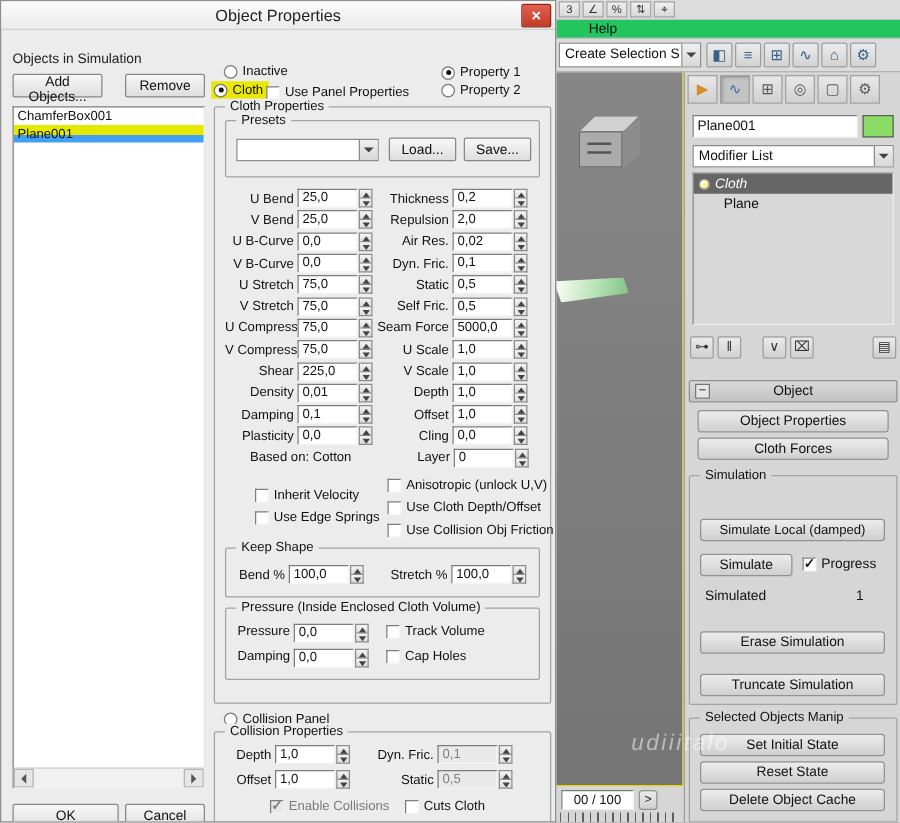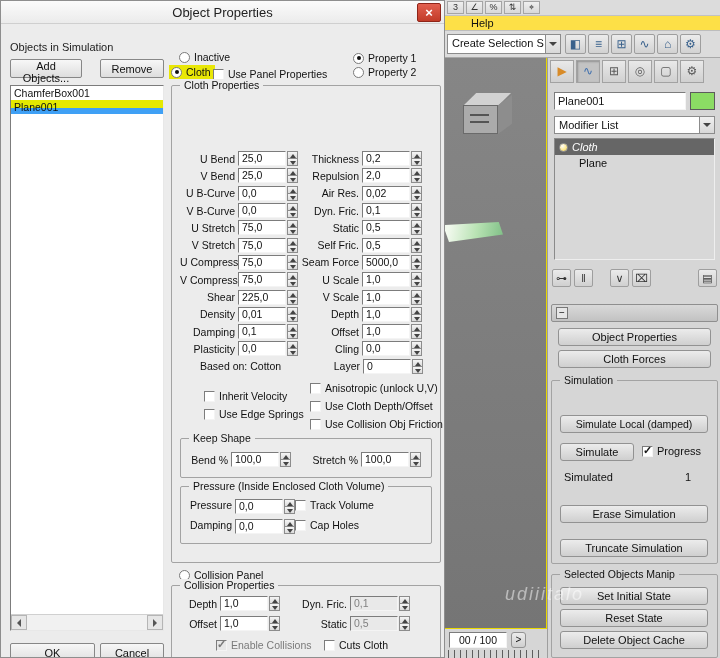--- a/index.html
+++ b/index.html
@@ -38,21 +38,21 @@
 .combo-text{position:absolute;left:4px;top:0;right:16px;line-height:16px;font-size:11px;white-space:nowrap;overflow:hidden}
 .combo-btn{position:absolute;right:0;top:0;bottom:0;width:15px;background:linear-gradient(#f0f0f0,#d8d8d8);border-left:1px solid #8c8c8c;display:flex;align-items:center;justify-content:center}
 .tri-dn{border:4px solid transparent;border-top-color:#444;margin-top:4px}
 .tri-l{border:4px solid transparent;border-right-color:#555;margin-left:-4px}
 .tri-r{border:4px solid transparent;border-left-color:#555;margin-right:-4px}
 
 
 #maxpane{position:absolute;left:445px;top:0;width:275px;height:658px;background:#d6d6d6;overflow:hidden}
 .s1{position:absolute;left:0;top:0;width:275px;height:16px;background:#dcdcdc;border-bottom:1px solid #c2c2c2}
 .ticon{position:absolute;top:1px;width:17px;height:13px;background:linear-gradient(#efefef,#d8d8d8);border:1px solid #a5a5a5;font-size:9px;line-height:11px;text-align:center;color:#333}
-.s2{position:absolute;left:0;top:16px;width:275px;height:15px;background:#fde047;border-bottom:1px solid #bdbdbd}
+.s2{position:absolute;left:0;top:16px;width:275px;height:15px;background:#22c55e;border-bottom:1px solid #bdbdbd}
 .menu-item{position:absolute;left:26px;top:1px;font-size:11px}
 .s3{position:absolute;left:0;top:31px;width:275px;height:27px;background:#dcdcdc;border-bottom:1px solid #a8a8a8}
 .selcombo{left:2px;top:3px;width:114px;height:20px}
 .ticon2{position:absolute;top:3px;width:21px;height:20px;background:linear-gradient(#ececec,#d2d2d2);border:1px solid #9e9e9e;border-radius:2px;font-size:12px;text-align:center;line-height:18px;color:#39618c}
 #viewport{position:absolute;left:0;top:58px;width:102px;height:571px;background:linear-gradient(#868686,#757575);border-right:1px solid #e8d800;border-bottom:1px solid #e8d800}
 .cube{position:absolute;left:18px;top:34px;width:54px;height:46px}
 .cube .t{position:absolute;left:1px;top:1px;width:47px;height:12px;background:#d2d2d2;clip-path:polygon(0 100%,26% 0,100% 0,74% 100%)}
 .cube .f{position:absolute;left:0;top:13px;width:35px;height:29px;background:#ababab;border:1px solid #6a6a6a}
 .cube .f::after{content:"";position:absolute;left:6px;top:8px;width:19px;height:2px;background:#555;box-shadow:0 7px 0 #555}
 .cube .s{position:absolute;left:35px;top:3px;width:14px;height:39px;background:#8d8d8d;clip-path:polygon(0 26%,100% 0,100% 74%,0 100%)}
@@ -129,21 +129,21 @@
 .prow{display:flex;align-items:center;height:17.3px;font-size:10.5px}
 .basedon{width:119px;padding-left:20px;white-space:nowrap}
 #checks{position:absolute;left:8px;top:296px;width:254px;height:52px}
 #ksgrp{left:8px;top:352px;width:252px;height:40px}
 .ksrow{position:absolute;left:6px;top:13px;display:flex;align-items:center;font-size:10.5px}
 .w44{width:44px}.w58{width:58px;margin-left:12px}
 #pressuregrp{left:8px;top:400px;width:252px;height:58px}
 .pr{position:absolute;left:4px;display:flex;align-items:flex-start;font-size:10.5px}
 .pr1{top:12px}.pr2{top:32px}
 .w50{width:50px}
-.mlcb{}
+.mlcb{margin-left:14px}
 #colgrp{left:170px;top:584px;width:270px;height:76px}
 .cr{position:absolute;left:8px;display:flex;align-items:center;font-size:10.5px}
 .cr1{top:10px}.cr2{top:30px}
 .w40{width:40px}.w54{width:54px;margin-left:16px}
 .ec{left:44px;top:53px}
 .cc{left:152px;top:53px}
 </style>
 </head>
 <body>
 
@@ -224,20 +224,21 @@
       <div class="stktools">
         <span class="sticon">⊶</span>
         <span class="sticon">‖</span>
         <span class="sticon gap">∨</span>
         <span class="sticon">⌧</span>
         <span class="sticon push">▤</span>
       </div>
 
       <div class="rollout">
         <span class="minus">−</span>
+        <span class="rtitle">Object</span>
       </div>
 
       <button class="mbtn b1">Object Properties</button>
       <button class="mbtn b2">Cloth Forces</button>
 
       <div class="grp simgrp">
         <span class="gtitle g2">Simulation</span>
         <button class="mbtn sb2">Simulate Local (damped)</button>
         <button class="mbtn sb3">Simulate</button>
         <span class="cbrow prog">
@@ -310,20 +311,31 @@
       <span>Property 1</span>
     </span>
     <span class="radrow abs r-p2">
       <span class="rad"></span>
       <span>Property 2</span>
     </span>
 
     <div class="grp" id="clothgrp">
       <span class="gtitle">Cloth Properties</span>
 
+      <div class="grp" id="presetsgrp">
+        <span class="gtitle">Presets</span>
+        <div class="combo precombo">
+          <span class="combo-text"></span>
+          <span class="combo-btn">
+              <i class="tri-dn"></i>
+            </span>
+        </div>
+        <button class="btn loadbtn">Load...</button>
+        <button class="btn savebtn">Save...</button>
+      </div>
 
       <div id="params">
         <div class="prow">
             <span class="lab labL">U Bend</span>
             <span class="fld pfld">25,0</span>
             <span class="spin">
               <i class="su"></i>
               <i class="sd"></i>
             </span>
             <span class="lab labR">Thickness</span>

